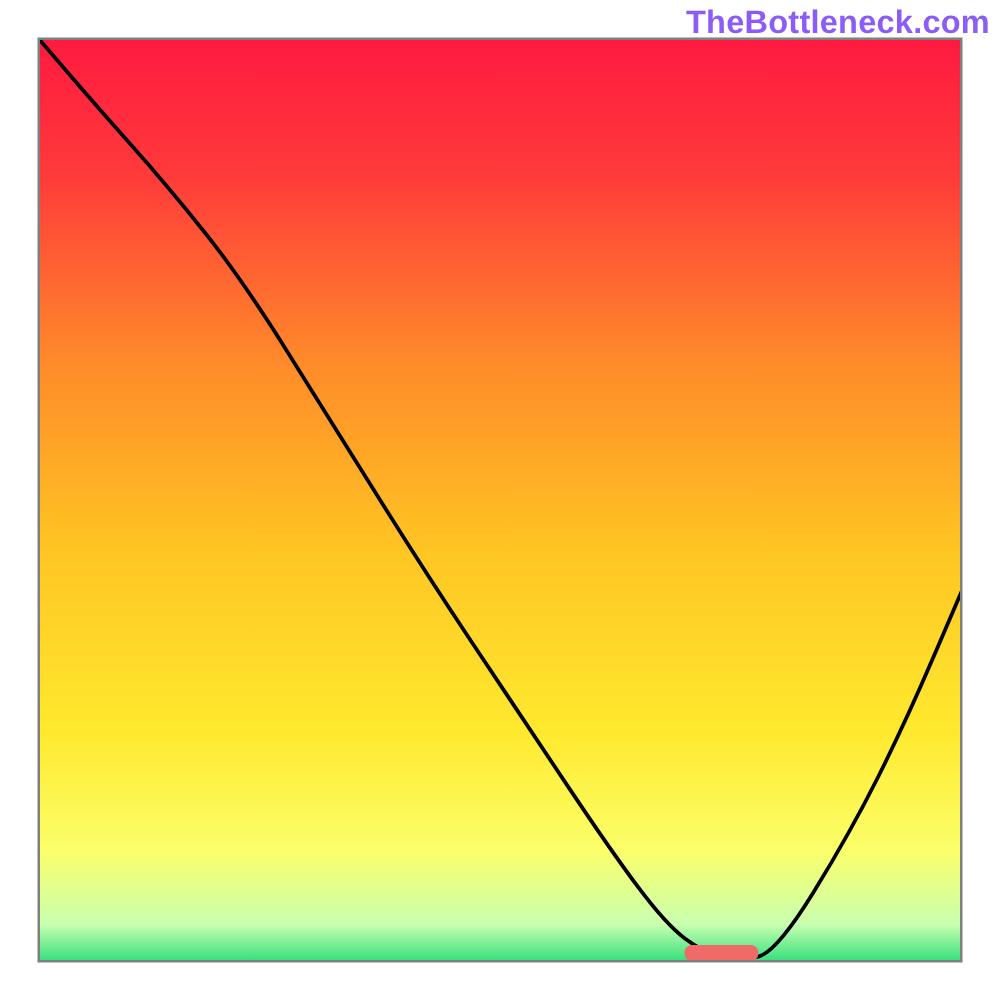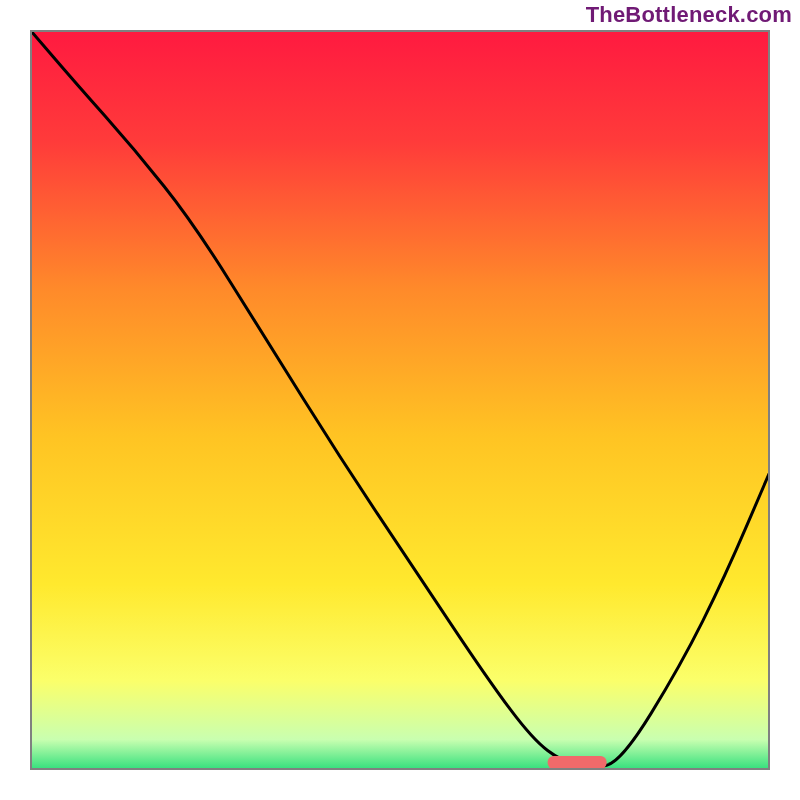--- a/index.html
+++ b/index.html
@@ -13,23 +13,23 @@
   }
   .container {
     position: relative;
     width: 800px;
     height: 800px;
   }
   .watermark {
     position: absolute;
     top: 2px;
     right: 8px;
-    font-size: 22px;
+    font-size: 26px;
     font-weight: 600;
-    color: #701a75;
+    color: #8b5cf6;
     letter-spacing: 0.2px;
     z-index: 10;
   }
   svg.chart {
     position: absolute;
     top: 0;
     left: 0;
     width: 800px;
     height: 800px;
   }

